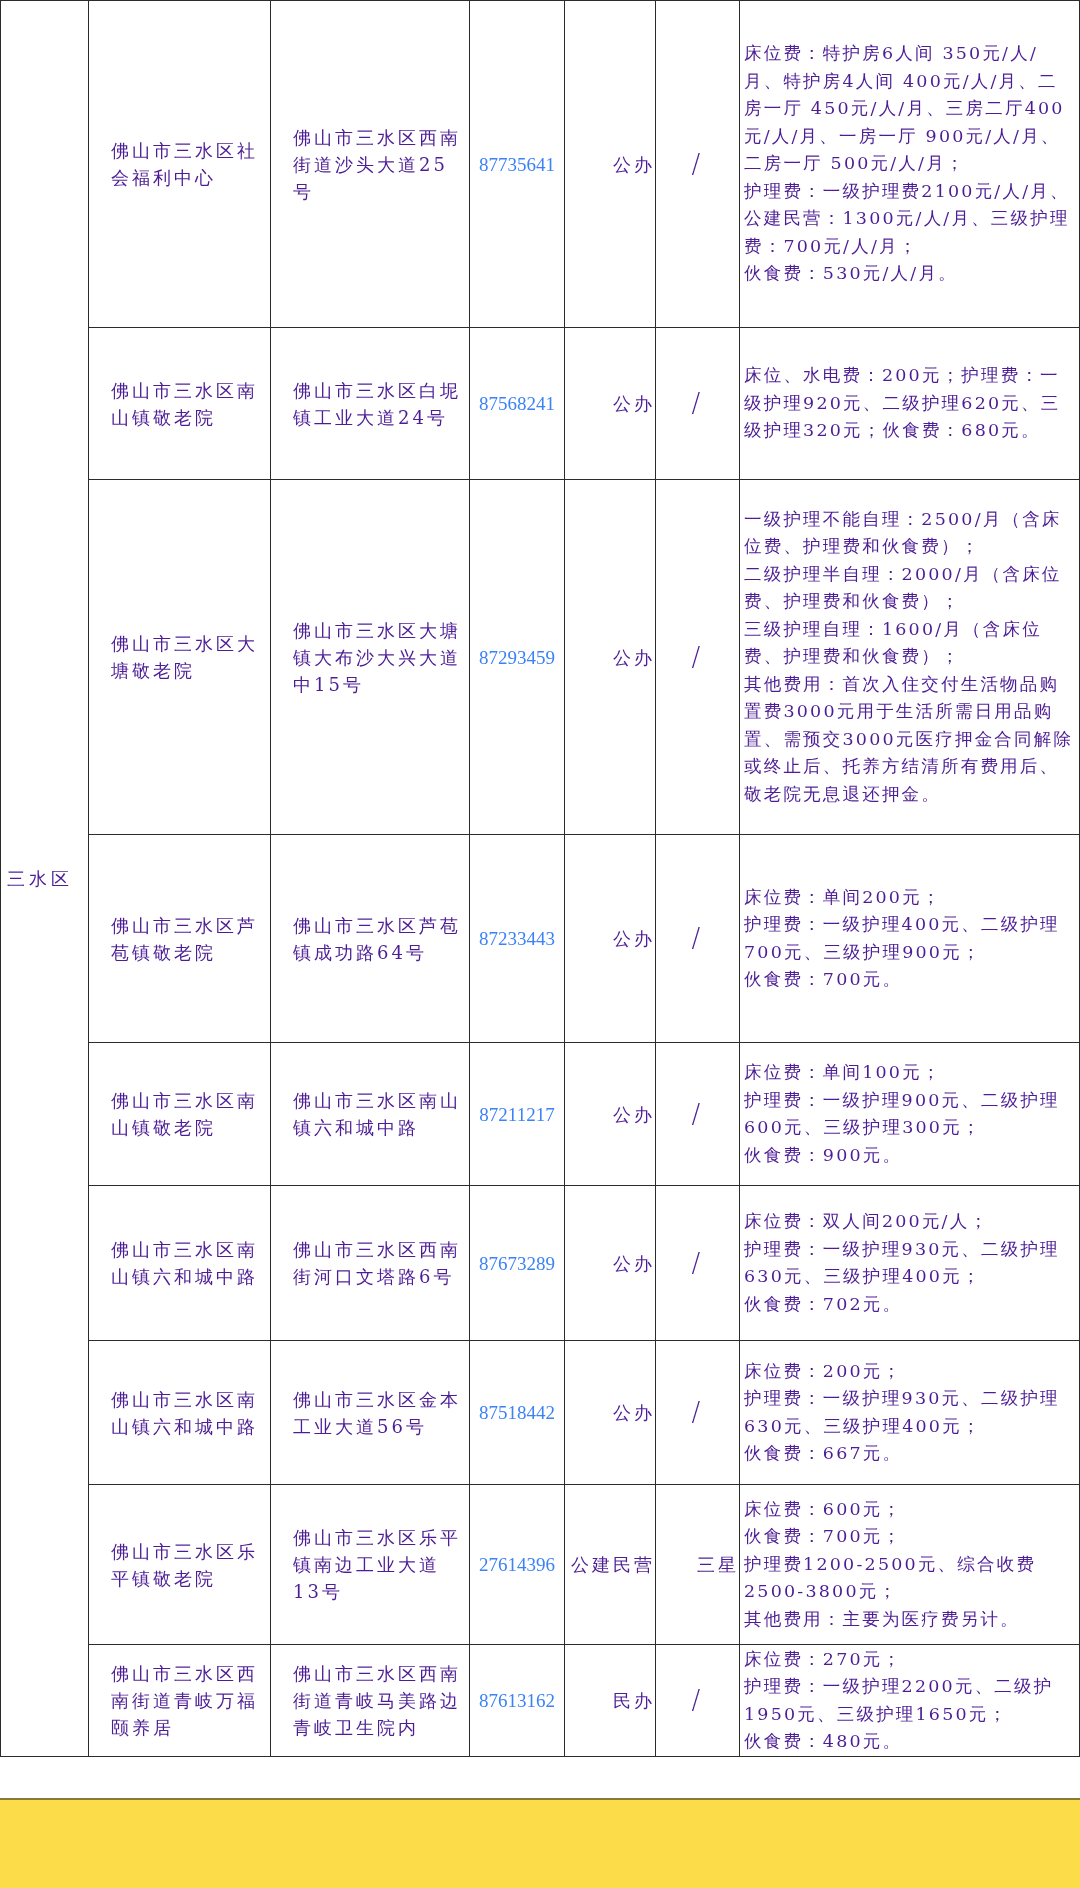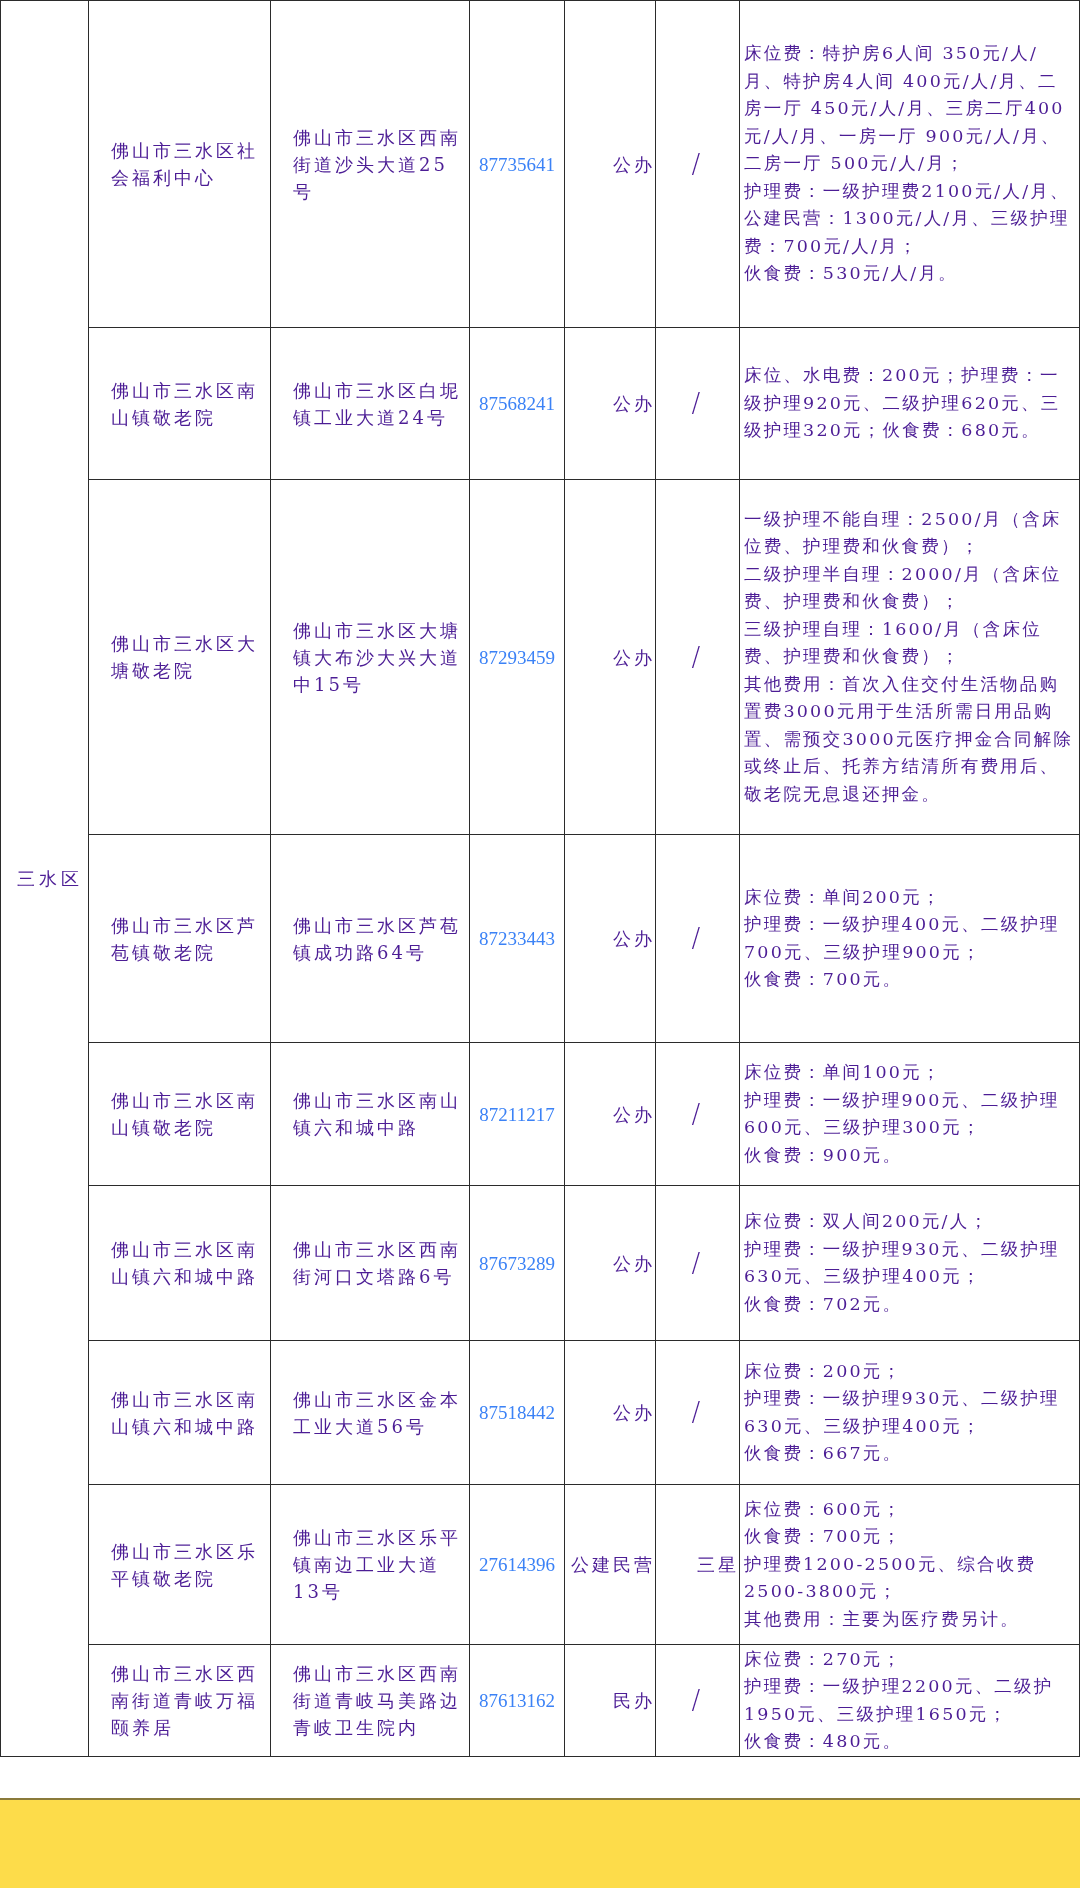--- a/index.html
+++ b/index.html
@@ -20,21 +20,21 @@
   }
   td {
     border: 1.5px solid #2b2b2b;
     padding: 0;
     vertical-align: middle;
     font-size: 18px;
     line-height: 27px;
     letter-spacing: 3px;
     color: #4c1d95;
   }
-  td.district { text-align: left; padding-left: 16px; letter-spacing: 4px; }
+  td.district { text-align: left; padding-left: 6px; letter-spacing: 4px; }
   td.name, td.addr { padding: 0 6px 0 22px; }
   td.phone {
     font-family: "Liberation Serif", "DejaVu Serif", serif;
     font-size: 19px; letter-spacing: 0; text-align: center; color: #3b82f6;
   }
   td.type, td.star { text-align: right; }
   td.slash { text-align: center; font-size: 26px; font-family: "DejaVu Sans", sans-serif; font-weight: 200; }
   td.fees { padding: 0 4px 0 4px; font-size: 17.5px; line-height: 27.5px; letter-spacing: 2.2px; }
   .fee-line { display: block; white-space: normal; }
   .footer-band {

